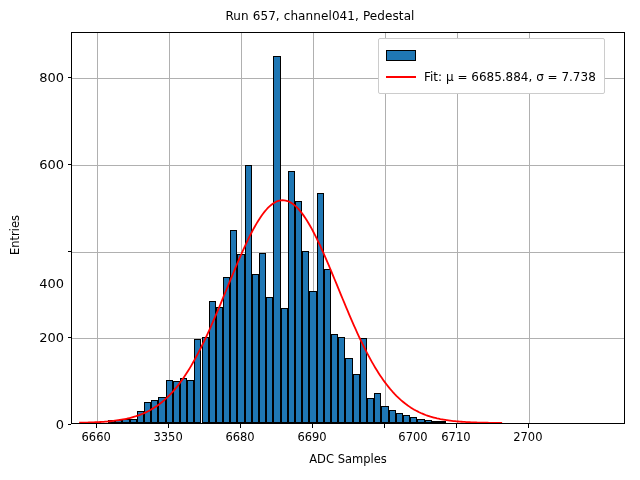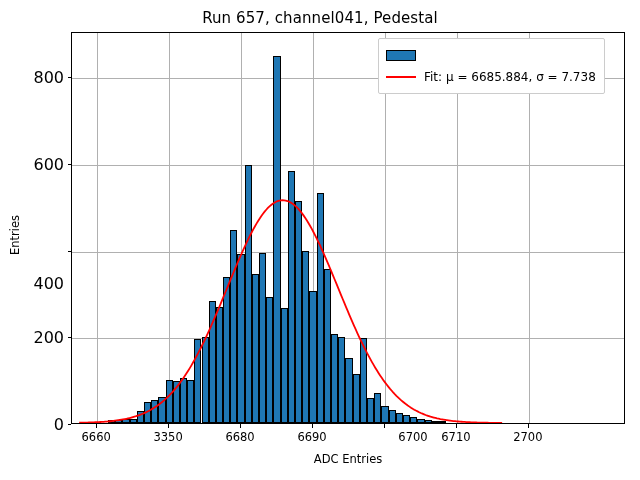--- a/index.html
+++ b/index.html
@@ -16,21 +16,21 @@
     height: 480px;
     background: #ffffff;
     overflow: hidden;
   }
   #chart-title {
     position: absolute;
     left: 0;
     top: 9px;
     width: 640px;
     text-align: center;
-    font-size: 15px;
+    font-size: 12px;
     color: #000000;
     letter-spacing: 0.1px;
   }
   
   #axes {
     position: absolute;
     left: 71px;
     top: 32px;
     width: 554px;
     height: 392px;
@@ -77,21 +77,21 @@
   }
   .xticklabel {
     position: absolute;
     font-size: 11.5px;
     color: #000000;
     transform: translateX(-50%);
     white-space: nowrap;
   }
   .yticklabel {
     position: absolute;
-    font-size: 16px;
+    font-size: 13px;
     color: #000000;
     transform: translateY(-50%);
     text-align: right;
     white-space: nowrap;
   }
   .tickmark-x {
     position: absolute;
     width: 1px;
     height: 3.5px;
     background: #000000;
@@ -268,21 +268,21 @@
       <div class="tickmark-y" style="left: 67.5px; top: 337.37px;"></div>
       <div class="yticklabel" style="left: 10px; width: 54px; top: 337.37px;">200</div>
       <div class="tickmark-y" style="left: 67.5px; top: 250.74px;"></div>
       <div class="yticklabel" style="left: 10px; width: 54px; top: 250.74px; margin-top: 32px;">400</div>
       <div class="tickmark-y" style="left: 67.5px; top: 164.11px;"></div>
       <div class="yticklabel" style="left: 10px; width: 54px; top: 164.11px;">600</div>
       <div class="tickmark-y" style="left: 67.5px; top: 77.4807px;"></div>
       <div class="yticklabel" style="left: 10px; width: 54px; top: 77.4807px;">800</div>
     </div>
 
-  <div id="xlabel">ADC Entries</div>
+  <div id="xlabel">ADC Samples</div>
   <div id="ylabel">Entries</div>
 
   <div id="legend">
     <div class="legend-row">
       <span class="legend-swatch-patch"></span>
     </div>
     <div class="legend-row">
       <span class="legend-swatch-line"></span>
       <span class="legend-text">Fit: μ = 6685.884, σ = 7.738</span>
     </div>

